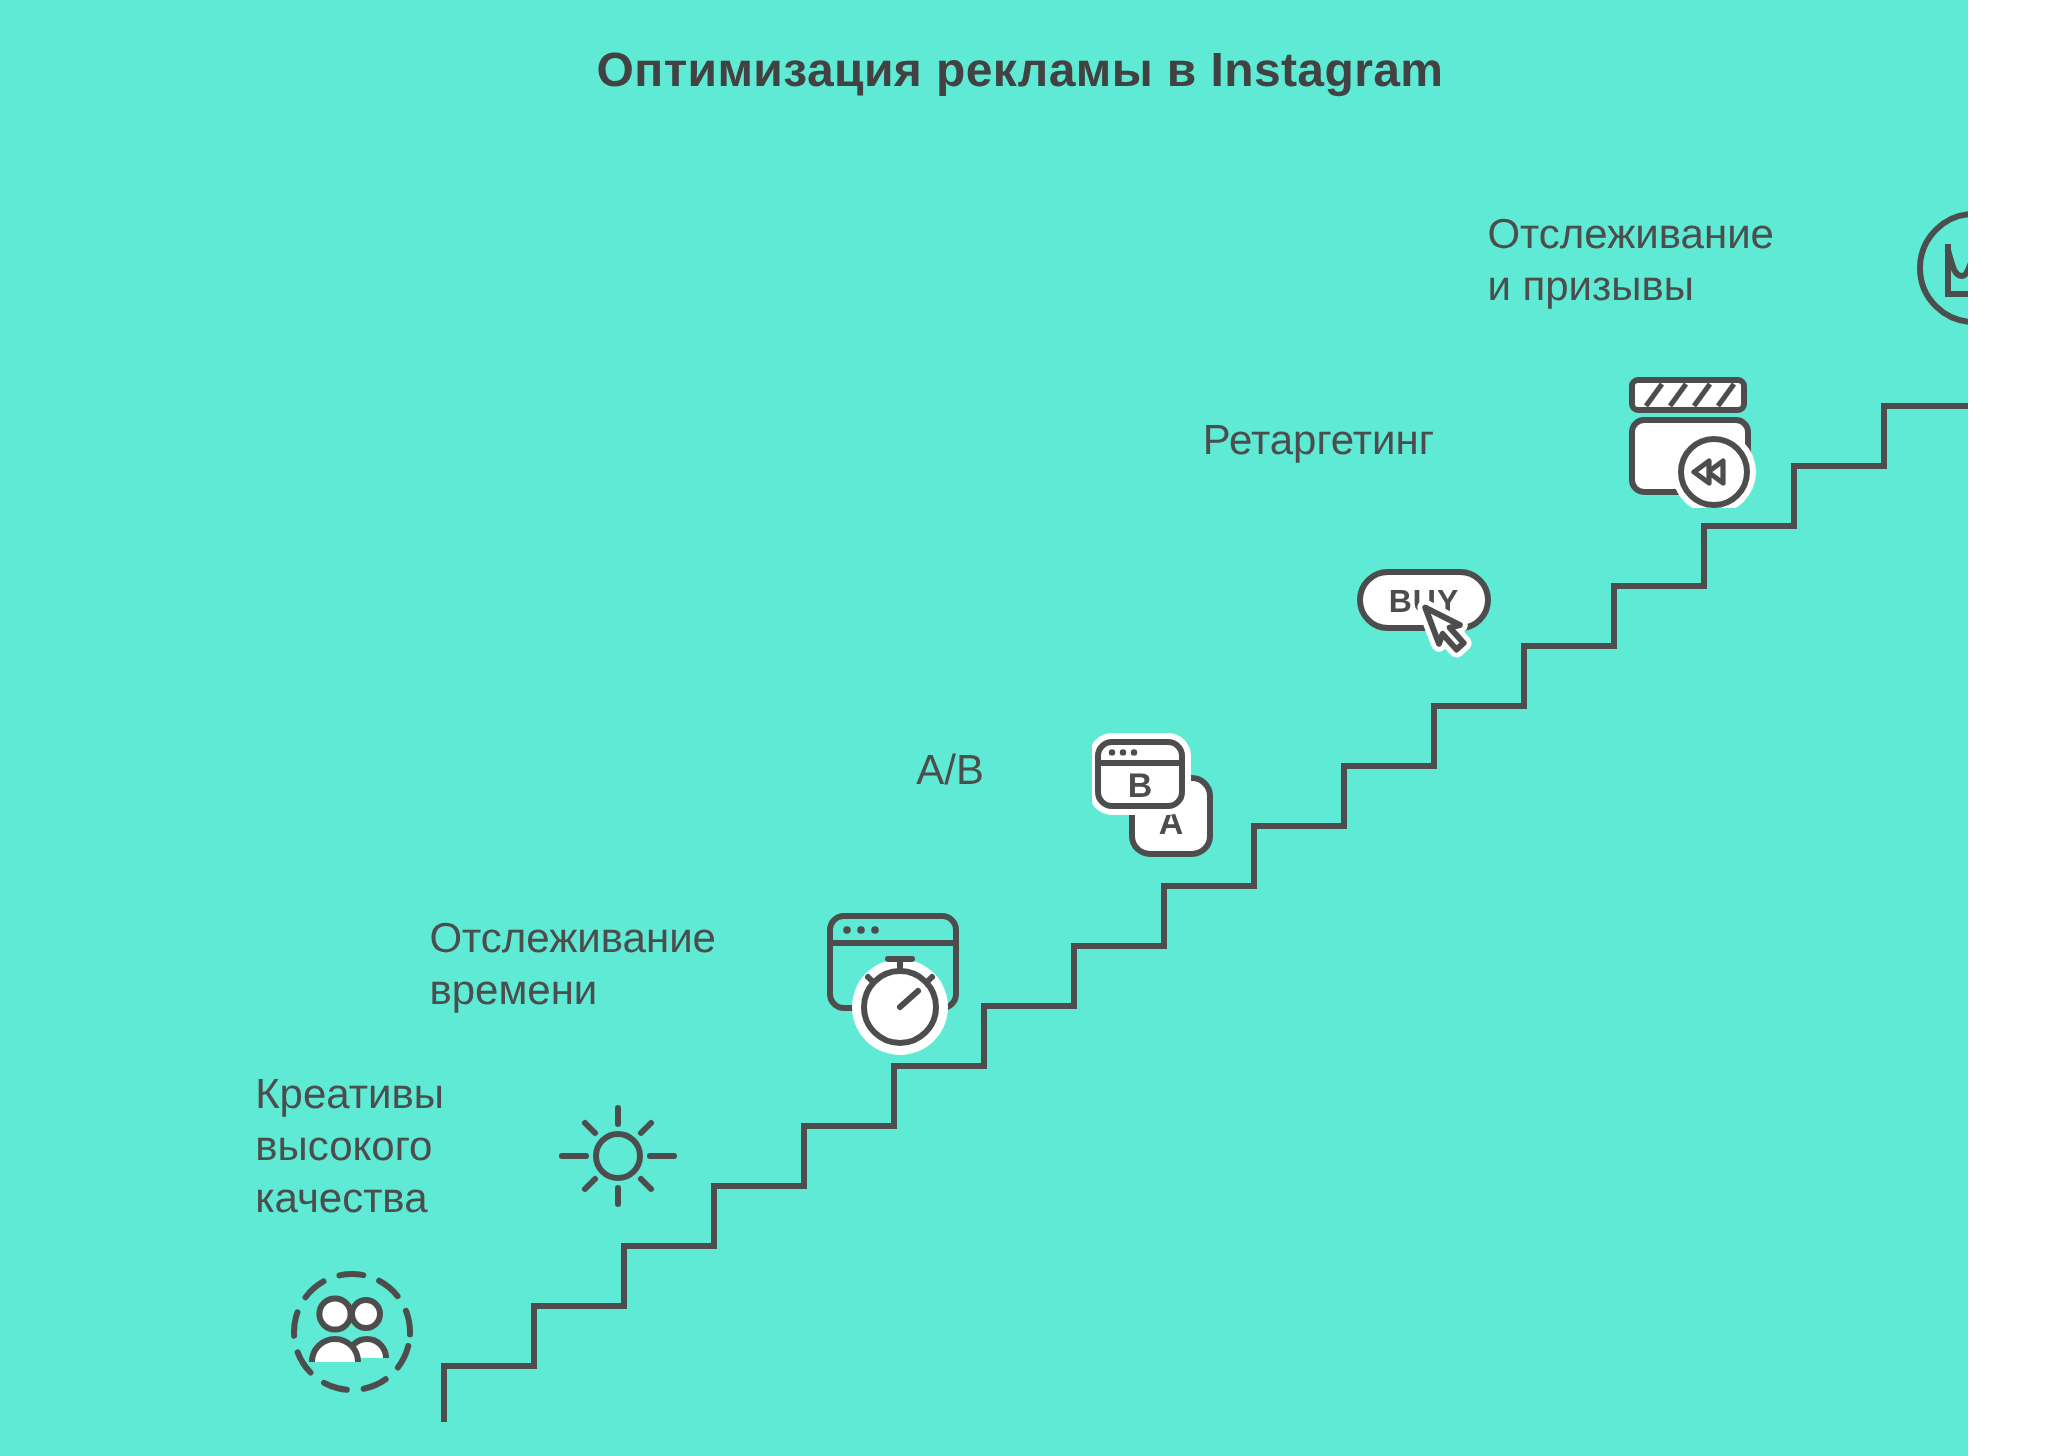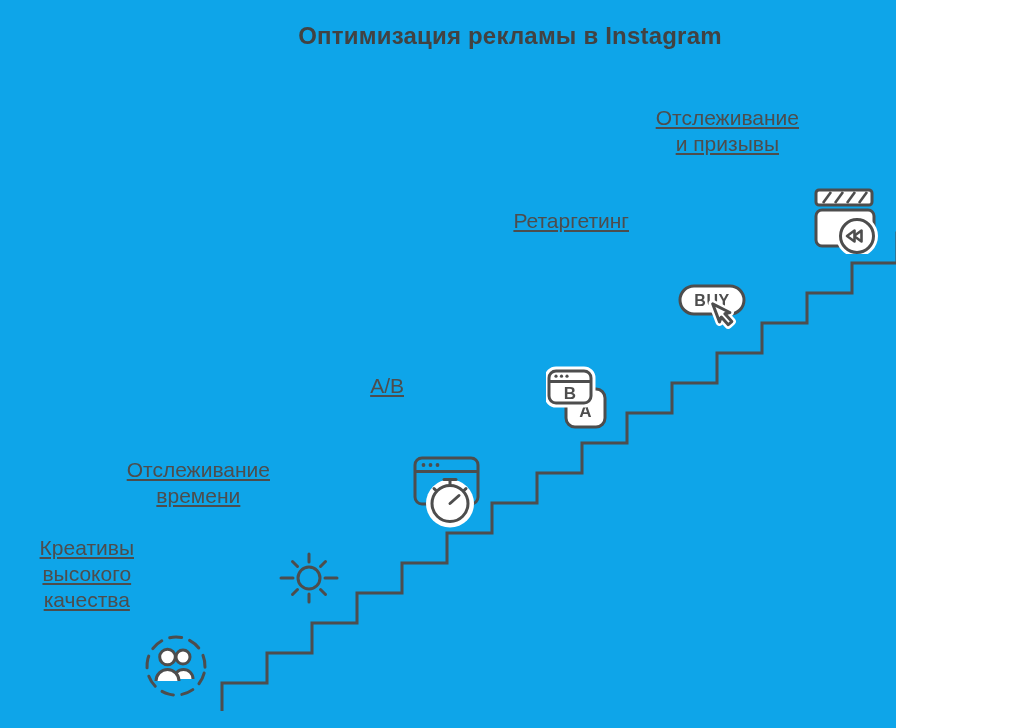--- a/index.html
+++ b/index.html
@@ -1,40 +1,39 @@
 <!DOCTYPE html>
 <html><head>
 <meta charset="utf-8">
 <style>
   html,body{margin:0;padding:0;background:#ffffff;}
   .canvas{
     position:relative;
-    width:896px;height:728px;
-    background:#0ea5e9;
+    width:984px;height:728px;
+    background:#5eead4;
     overflow:hidden;
     font-family:"Liberation Sans", sans-serif;
   }
   .title{
     position:absolute;
     top:22px;left:0;width:1020px;
     text-align:center;
     font-size:24px;
     font-weight:bold;
     color:#424242;
     letter-spacing:.2px;
   }
   .stairs-svg{position:absolute;left:0;top:0;}
   .step-label{
     position:absolute;
-    text-align:center;
+    text-align:left;
     color:#4d4d4d;
     font-size:21px;
     line-height:26px;
     white-space:nowrap;
-    text-decoration:underline;
   }
   .icon{position:absolute;}
   svg text{font-family:"Liberation Sans", sans-serif;}
 </style>
 </head>
 <body>
 
 <div class="canvas">
 
   <div class="title">Оптимизация рекламы в Instagram</div>

